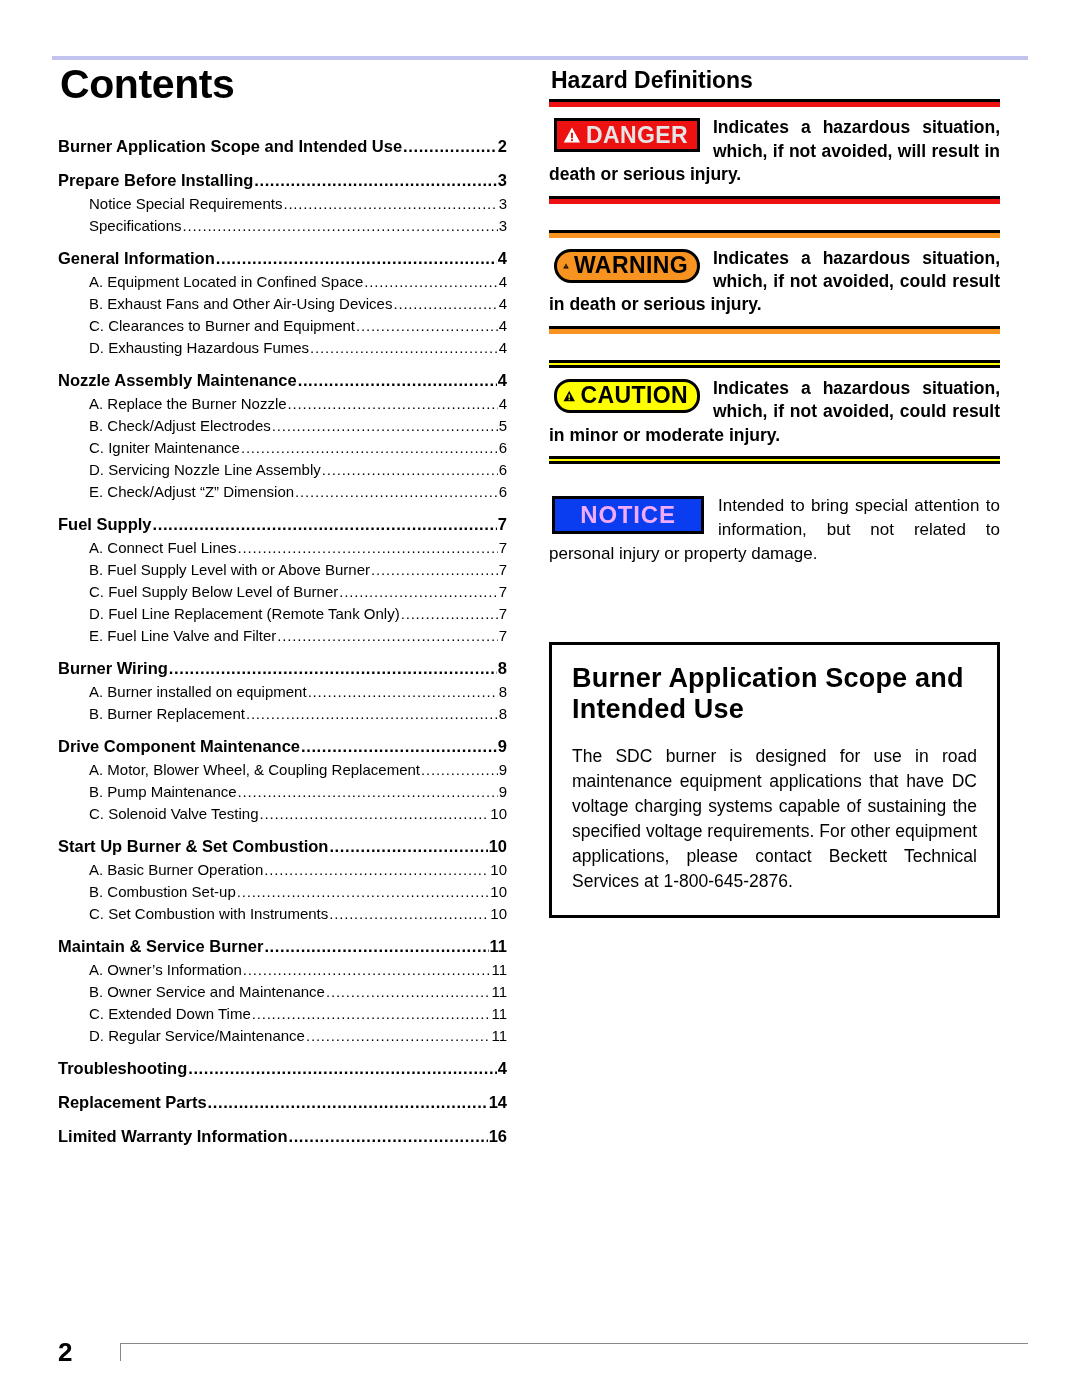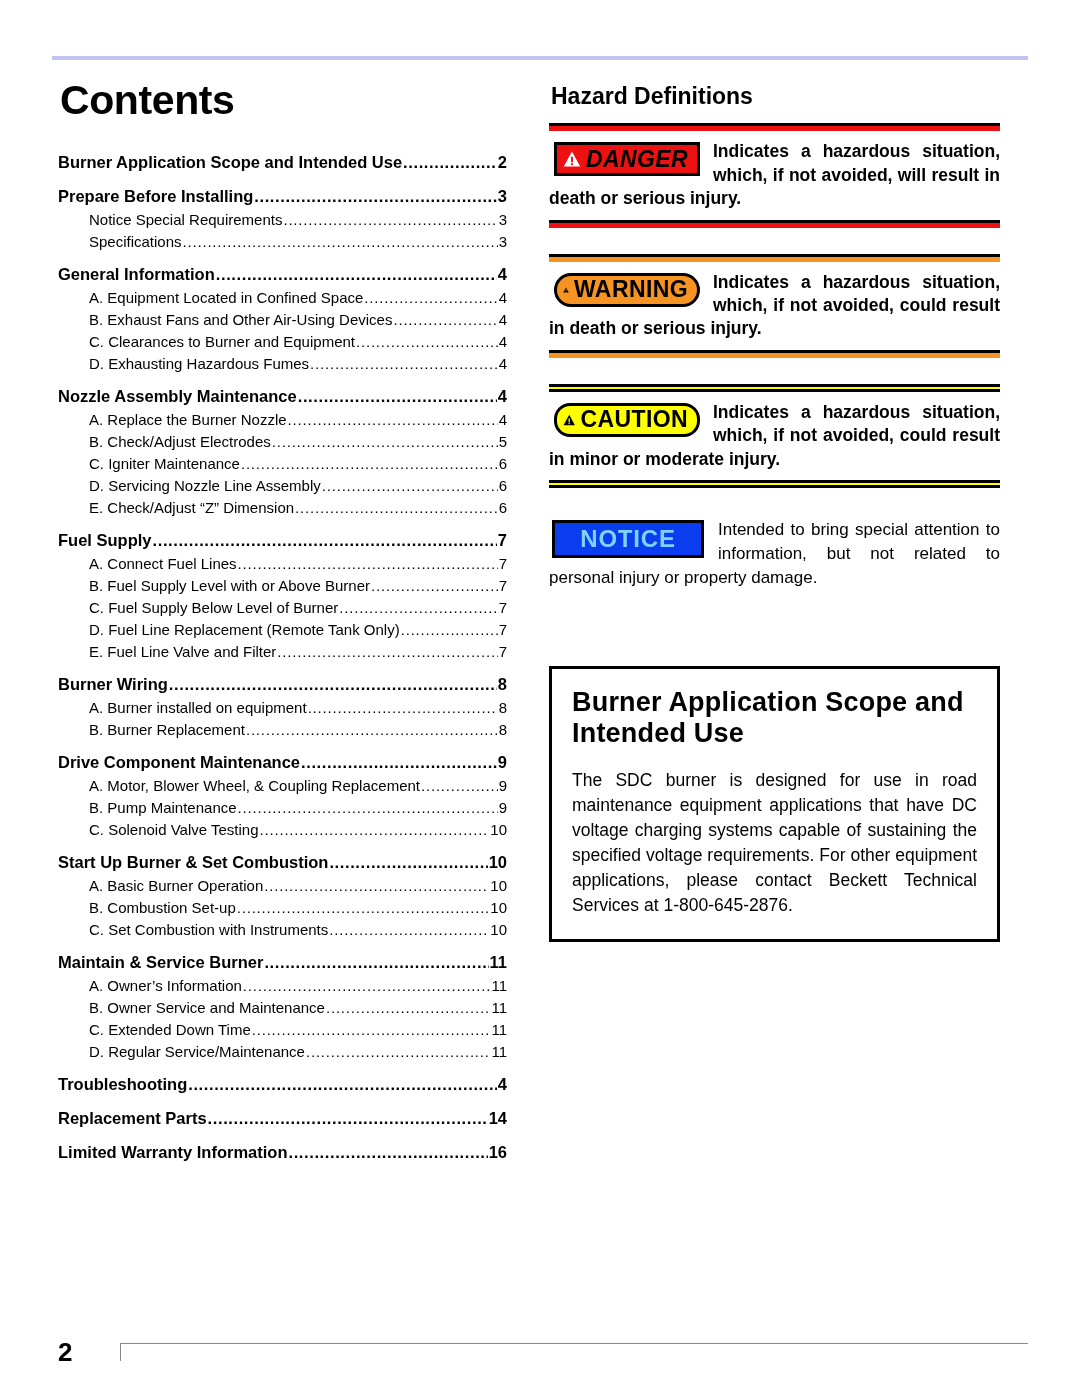--- a/index.html
+++ b/index.html
@@ -17,21 +17,21 @@
   
   .page-rule-top {
     position: absolute;
     left: 52px; top: 56px;
     width: 976px; height: 4px;
     background: #c3c3f0;
   }
 
   .page-body {
     position: absolute;
-    left: 0; top: 80px;
+    left: 0; top: 64px;
     width: 940px;
   }
 
   .columns { display: flex; align-items: flex-start; }
   .col-left  { width: 484px; margin-left: 58px; }
   .col-right { width: 455px; margin-left: 42px; }
 
   
   .contents-title {
     font-size: 41px;
@@ -75,21 +75,21 @@
     margin-bottom: 5px;
   }
   .toc-row.level2 .lead { letter-spacing: 0.8px; }
 
   .toc-row.first { margin-top: 0; }
 
   
   .hazard-title {
     font-size: 23px;
     font-weight: bold;
-    margin: 4px 0 14px 2px;
+    margin: 4px 0 6px 2px;
     line-height: 1.1;
   }
 
   .hz-block { margin-bottom: 6px; }
 
   .bar { width: 100%; }
   .bar-danger  { height: 8px; background: #ee1111; border-top: 3px solid #000; }
   .bar-warning { height: 8px; background: #f79321; border-top: 3px solid #000; }
   .bar-caution { height: 8px; background: #ffff00; border-top: 3px solid #000; border-bottom: 3px solid #000; }
 
@@ -115,33 +115,33 @@
     line-height: 1;
   }
   .badge .lbl {
     font-size: 23px;
     font-weight: bold;
     letter-spacing: 0.4px;
     margin-left: 5px;
     white-space: nowrap;
   }
   .badge.danger  { background: #ee1111; width: 146px; }
-  .badge.danger .lbl  { color: #000000; font-style: italic; }
+  .badge.danger .lbl  { color: #e5e5e5; }
   .badge.warning { background: #f79321; width: 146px; border-radius: 17px; }
   .badge.warning .lbl { color: #000000; }
   .badge.caution { background: #ffff00; width: 146px; border-radius: 16px; }
   .badge.caution .lbl { color: #000000; }
 
   .badge.notice {
     background: #0a3cf0;
     width: 152px;
     height: 38px;
     padding: 0;
   }
-  .badge.notice .lbl { color: #7dd3fc; margin-left: 0; font-size: 24px; letter-spacing: 0.8px; }
+  .badge.notice .lbl { color: #f0abfc; margin-left: 0; font-size: 24px; letter-spacing: 0.8px; }
 
   .tri { width: 24px; height: 22px; display: block; }
 
   .para {
     font-size: 17px;
     line-height: 1.38;
     text-align: justify;
     margin: 22px 0 0 0;
   }
 

